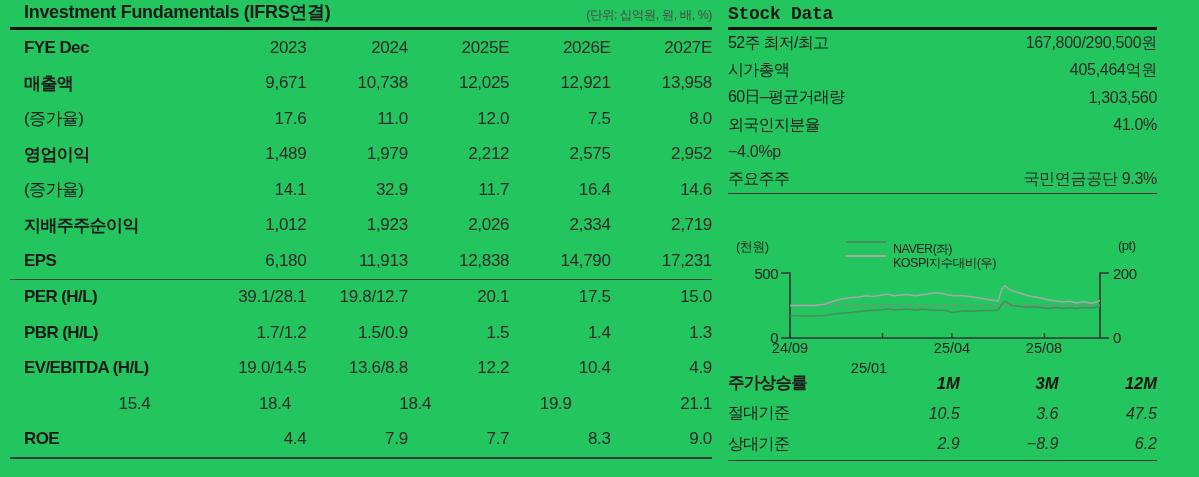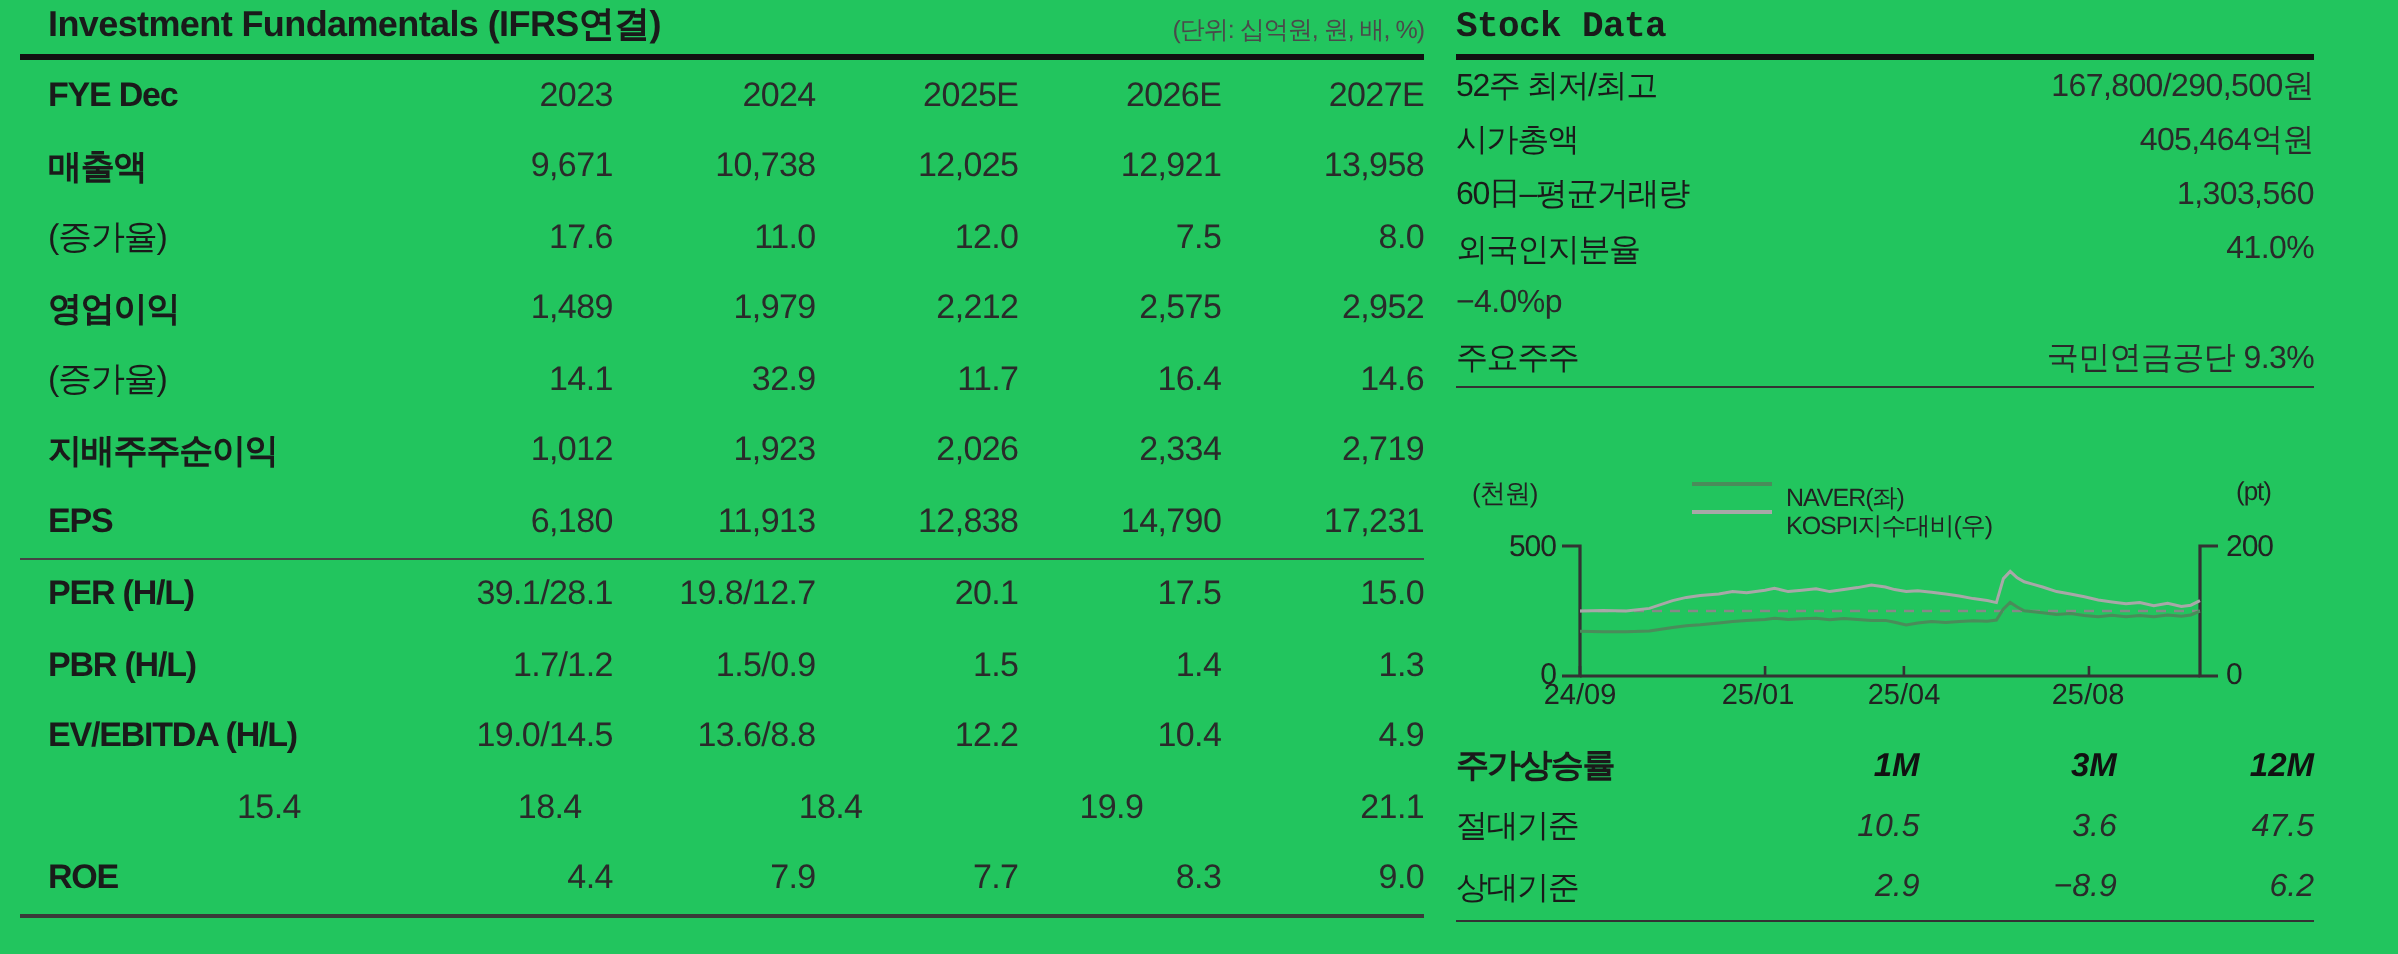--- a/index.html
+++ b/index.html
@@ -198,21 +198,21 @@
         <polyline points="62.0,79.6 73.6,79.9 85.1,79.9 96.7,79.5 108.3,77.8 115.2,76.9 122.1,76.4 131.4,75.5 138.3,74.7 145.3,74.2 154.5,73.7 159.2,73.1 166.1,73.8 173.0,73.4 180.0,73.1 186.9,73.9 193.9,73.3 200.8,73.8 207.7,74.3 214.7,74.2 219.3,75.1 225.1,76.5 230.9,75.5 237.8,74.8 244.8,75.2 251.7,74.7 258.6,74.4 265.6,74.6 270.2,74.0 273.7,68.5 277.1,65.2 280.6,67.5 284.1,69.4 288.7,69.9 293.3,70.4 300.3,71.2 307.2,70.8 314.2,71.7 321.1,72.4 328.0,71.6 335.0,72.4 341.9,71.7 348.9,72.4 355.8,71.5 362.7,72.1 367.4,71.5 372.0,69.6" fill="none" stroke="#4a8c5a" stroke-width="1.5"></polyline>
         <polyline points="62.0,69.5 73.6,69.2 85.1,69.5 96.7,68.2 108.3,64.3 115.2,62.7 122.1,61.7 131.4,61.0 138.3,59.8 145.3,60.4 154.5,59.1 159.2,58.1 166.1,59.8 173.0,59.1 180.0,58.4 186.9,59.8 193.9,58.8 200.8,57.8 207.7,56.5 214.7,57.5 219.3,58.8 225.1,59.8 230.9,59.4 237.8,60.1 244.8,61.0 251.7,62.0 258.6,63.3 265.6,64.3 270.2,65.3 273.7,53.3 277.1,49.7 280.6,52.9 284.1,54.9 288.7,56.2 293.3,57.5 300.3,59.8 307.2,61.0 314.2,62.4 321.1,64.0 328.0,65.0 335.0,65.9 341.9,65.3 348.9,66.9 355.8,65.6 362.7,67.2 367.4,66.6 372.0,64.3" fill="none" stroke="#a8a8a8" stroke-width="1.5"></polyline>
       </svg>
     <span class="axlab" style="left:8px;top:2px;">(천원)</span>
     <span class="axlab num" style="left:10px;top:29px;width:40px;text-align:right;">500</span>
     <span class="axlab num" style="left:10px;top:93px;width:40px;text-align:right;">0</span>
     <span class="axlab" style="left:390px;top:2px;">(pt)</span>
     <span class="axlab num" style="left:385px;top:29px;">200</span>
     <span class="axlab num" style="left:385px;top:93px;">0</span>
     <span class="xlab" style="left:32px;">24/09</span>
-    <span class="xlab" style="left:121px;">25/01</span>
+    <span class="xlab" style="left:111px;margin-top:20px;">25/01</span>
     <span class="xlab" style="left:194px;">25/04</span>
     <span class="xlab" style="left:286px;">25/08</span>
     <div class="legend">
       <div class="leg-row">
         <span class="leg-line" id="leg-line-0" style="background: rgb(74, 140, 90);"></span>
         <span class="leg-text">NAVER(좌)</span>
       </div>
       <div class="leg-row">
         <span class="leg-line" id="leg-line-1" style="background: rgb(168, 168, 168);"></span>
         <span class="leg-text">KOSPI지수대비(우)</span>

